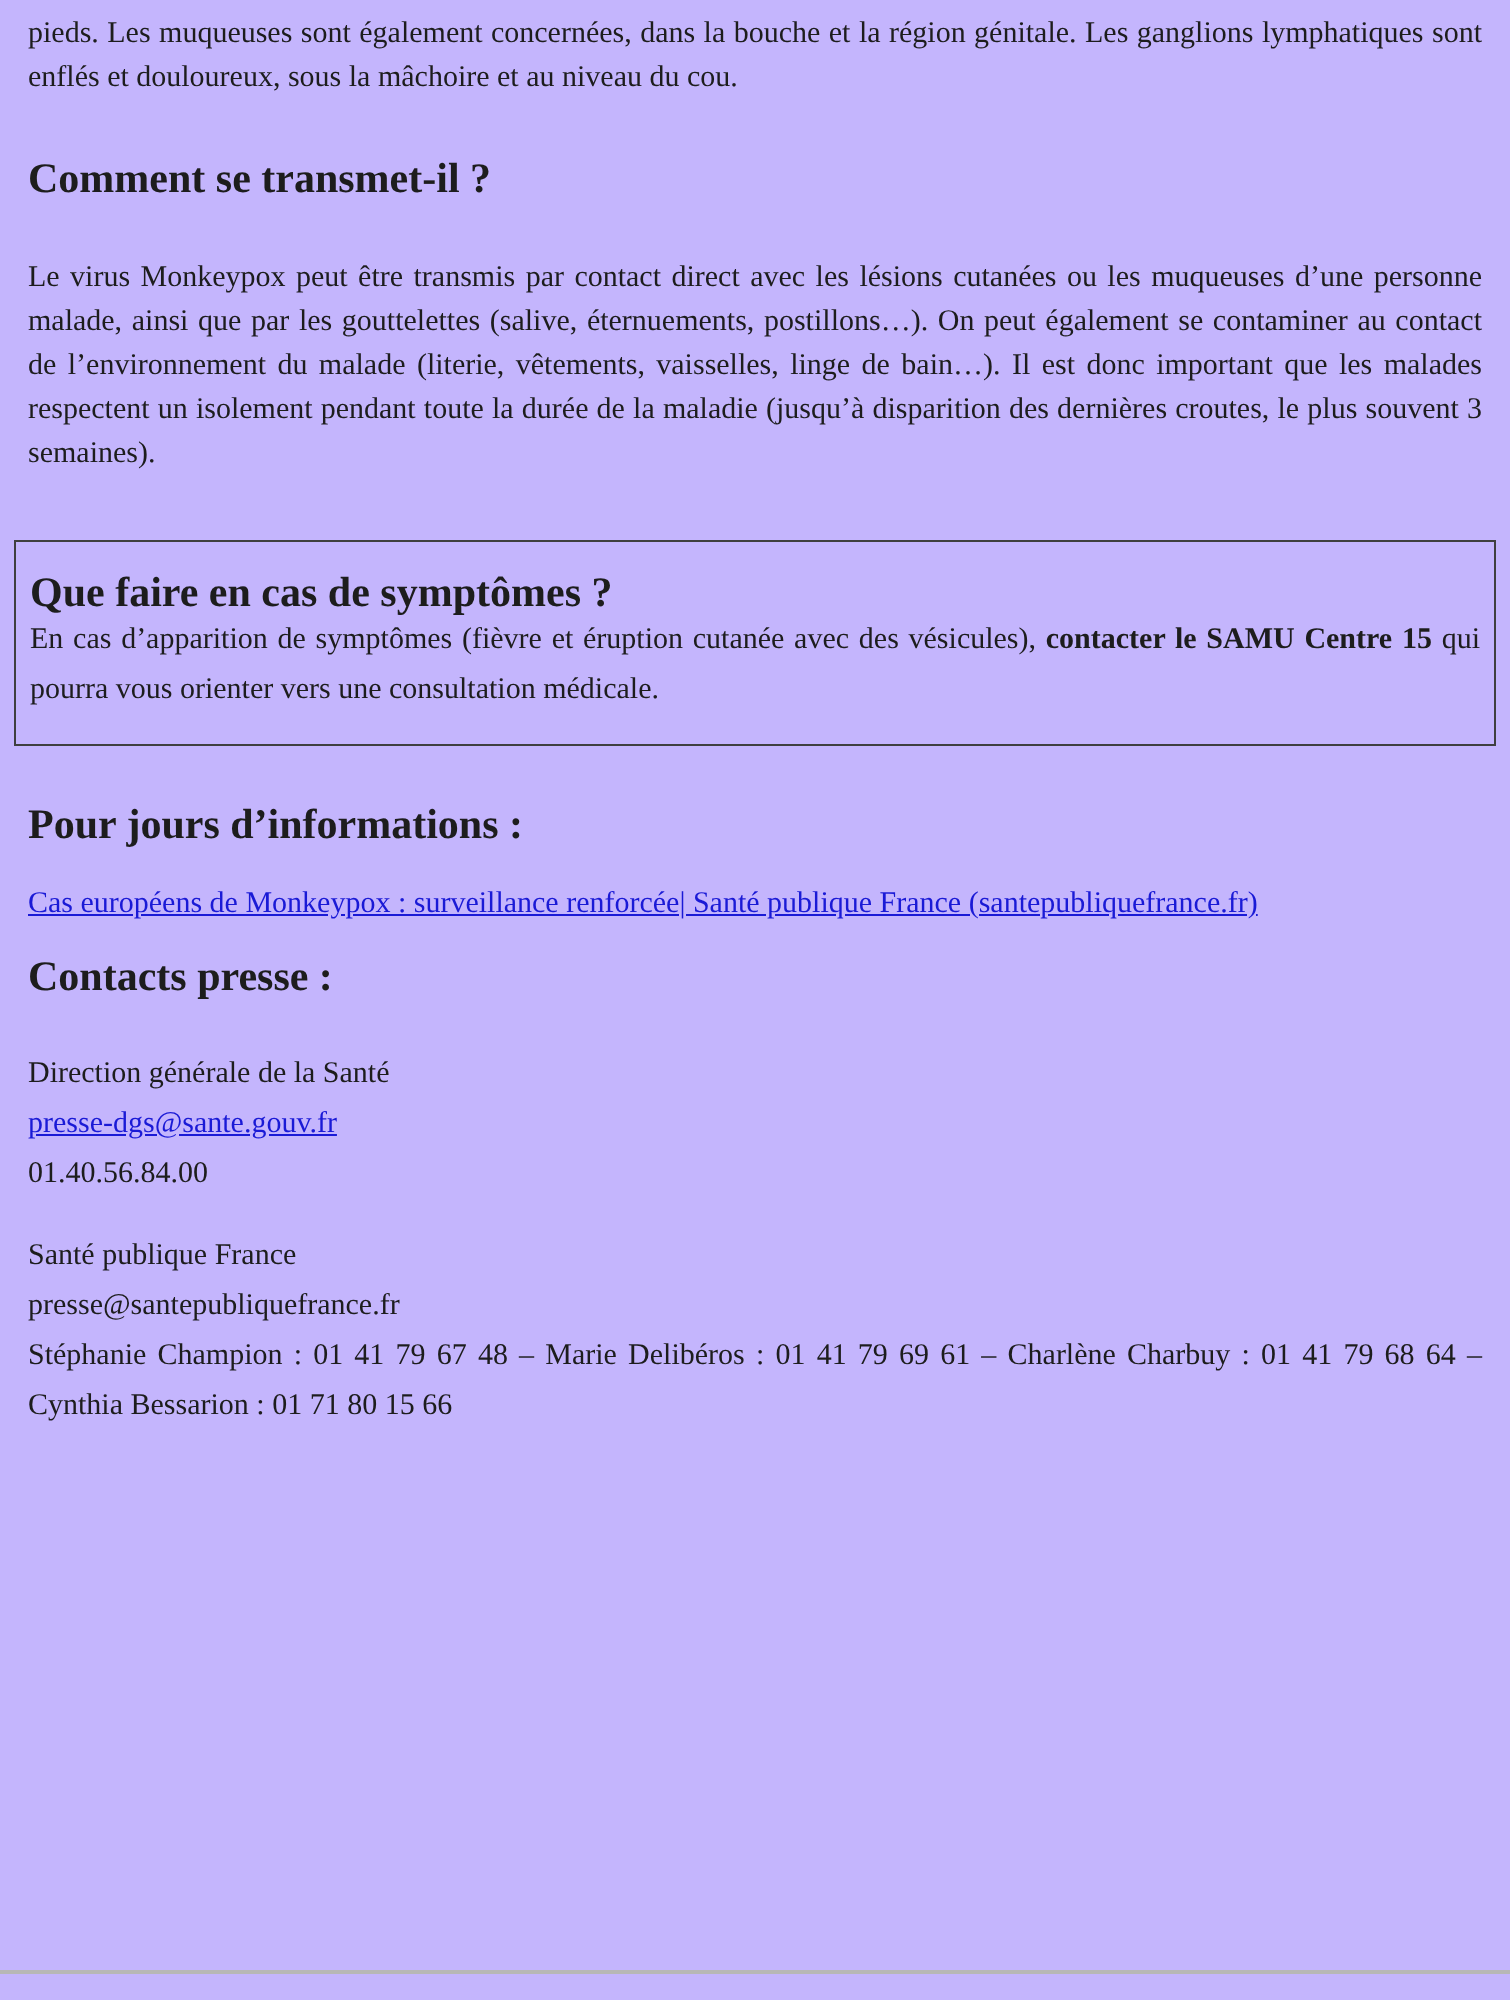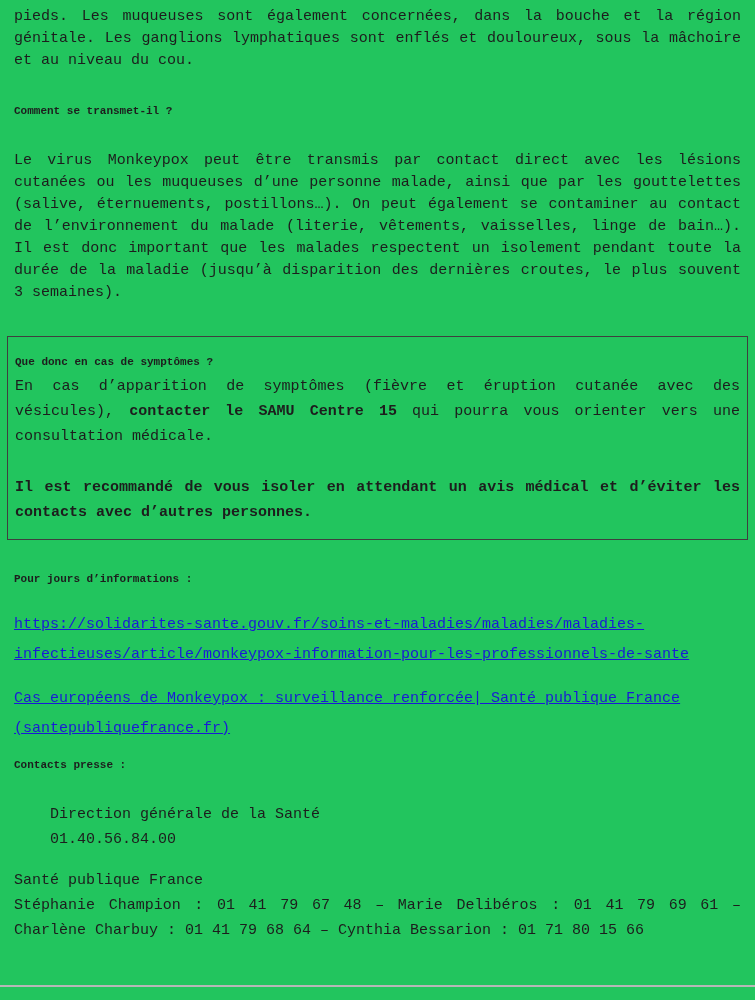--- a/index.html
+++ b/index.html
@@ -3,34 +3,34 @@
 <meta charset="utf-8">
 <style>
   html, body { margin: 0; padding: 0; background: #ffffff; }
   body { width: 755px; height: 1000px; }
   .page {
     position: relative;
     width: 755px; height: 1000px;
     box-sizing: border-box;
     padding: 6px 14px 0 14px;
     overflow: hidden;
-    font-family: Liberation Mono, monospace;
+    font-family: Liberation Serif, serif;
     font-size: 15px;
     color: #1d1d1d;
-    background: #22c55e;
+    background: #c4b5fd;
   }
   p, h2, div { margin: 0; padding: 0; }
   .body { line-height: 22px; }
   .just { text-align: justify; }
-  .h { font-size: 11px; font-weight: bold; line-height: 22px; }
+  .h { font-size: 21px; font-weight: bold; line-height: 22px; }
   .mt10 { margin-top: 10px; }
   .mt6  { margin-top: 14px; }
   .mt20 { margin-top: 20px; }
   .mt24 { margin-top: 16px; }
-  .mt26 { margin-top: 26px; margin-left: 36px; }
+  .mt26 { margin-top: 26px; }
   .mt28 { margin-top: 28px; }
   .box {
     margin: 32px -7px 0 -7px;
     border: 1.5px solid #3f3f3f;
     padding: 13px 7px 14px 7px;
   }
   .boxh { line-height: 24px; }
   .boxp { line-height: 25px; }
   .boxp2 { margin-top: 26px; line-height: 25px; font-weight: bold; }
   .link { line-height: 30px; overflow-wrap: break-word; }
@@ -47,44 +47,44 @@
 <div class="page">
 
   <p class="body just">pieds. Les muqueuses sont également concernées, dans la bouche et la région génitale. Les ganglions lymphatiques sont enflés et douloureux, sous la mâchoire et au niveau du cou.</p>
 
 
   <h2 class="h mt28">Comment se transmet-il ?</h2>
 
   <p class="body just mt28">Le virus Monkeypox peut être transmis par contact direct avec les lésions cutanées ou les muqueuses d’une personne malade, ainsi que par les gouttelettes (salive, éternuements, postillons…). On peut également se contaminer au contact de l’environnement du malade (literie, vêtements, vaisselles, linge de bain…). Il est donc important que les malades respectent un isolement pendant toute la durée de la maladie (jusqu’à disparition des dernières croutes, le plus souvent 3 semaines).</p>
 
   <div class="box">
-    <h2 class="h boxh">Que donc en cas de symptômes ?</h2>
+    <h2 class="h boxh">Que faire en cas de symptômes ?</h2>
     <p class="body just boxp">
       <span>En cas d’apparition de symptômes (fièvre et éruption cutanée avec des vésicules), </span><strong>contacter le SAMU Centre 15</strong><span> qui pourra vous orienter vers une consultation médicale.</span>
     </p>
-    <p class="body just boxp2">Il est recommandé de vous isoler en attendant un avis médical et d’éviter les contacts avec d’autres personnes.</p>
   </div>
 
   <h2 class="h mt28">Pour jours d’informations :</h2>
 
-  <p class="link mt20">
-    <a href="#">https://solidarites-sante.gouv.fr/soins-et-maladies/maladies/maladies-infectieuses/article/monkeypox-information-pour-les-professionnels-de-sante</a>
-  </p>
 
   <p class="link mt6">
     <a href="#">Cas européens de Monkeypox : surveillance renforcée| Santé publique France (santepubliquefrance.fr)</a>
   </p>
 
   <h2 class="h mt10">Contacts presse :</h2>
 
   <div class="contact mt26">
     <div>Direction générale de la Santé</div>
+    <div>
+      <a href="#" class="blue">presse-dgs@sante.gouv.fr</a>
+    </div>
     <div>01.40.56.84.00</div>
   </div>
 
   <div class="contact mt24">
     <div>Santé publique France</div>
+    <div>presse@santepubliquefrance.fr</div>
     <div class="just">Stéphanie Champion : 01 41 79 67 48 – Marie Delibéros : 01 41 79 69 61 – Charlène Charbuy : 01 41 79 68 64 – Cynthia Bessarion : 01 71 80 15 66</div>
   </div>
 
   <div class="bottom-rule"></div>
 
 </div>
 
 </body></html>

